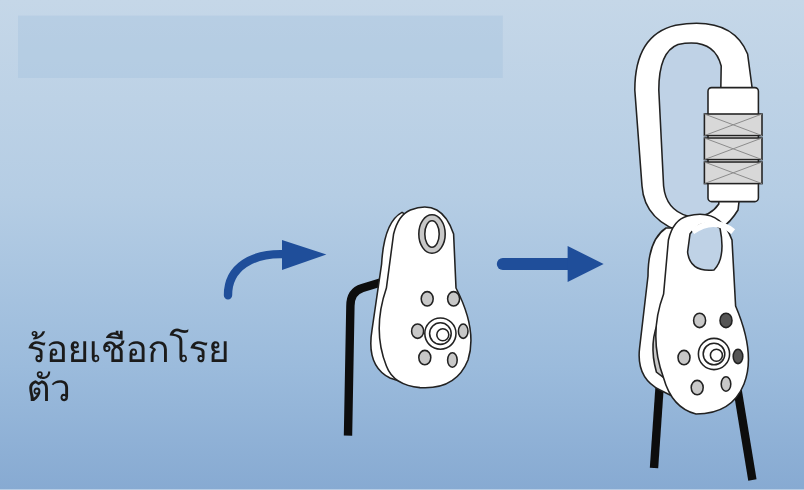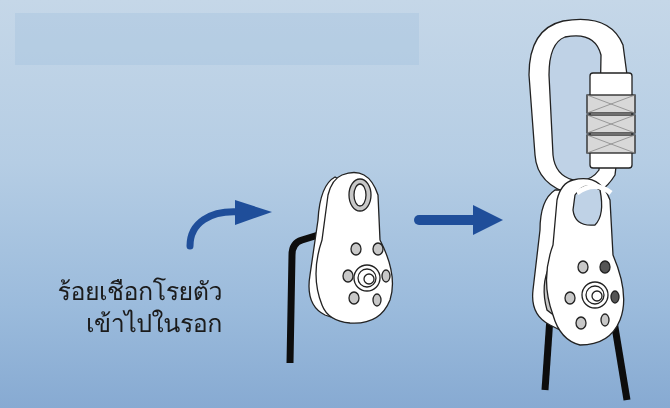--- a/index.html
+++ b/index.html
@@ -8,40 +8,39 @@
     position: relative; width: 670px; height: 408px;
     background: linear-gradient(to bottom, #c5d7e8 0%, #b5cde4 40%, #9bbbdc 75%, #87aad2 100%);
     font-family: "DejaVu Sans", sans-serif;
   }
   .title-box {
     position: absolute; left: 15px; top: 13px; width: 404px; height: 52px;
     background: rgba(160, 192, 220, 0.35);
   }
   .caption {
     position: absolute; left: 22px; top: 276px; width: 200px;
-    text-align: right; color: #1b1b1b; font-size: 25px; line-height: 32px;
+    text-align: left; color: #1b1b1b; font-size: 31px; line-height: 32px;
     font-family: "DejaVu Sans", sans-serif; letter-spacing: -0.5px;
   }
   svg { position: absolute; overflow: visible; }
 </style>
 </head>
 <body>
 
 <div class="canvas">
 
   <div class="title-box"></div>
 
   <svg style="left:180px;top:198px" width="100" height="60" viewBox="0 0 100 60">
     <path d="M10 48 C 10 25, 30 12, 60 14" fill="none" stroke="#1f4e9a" stroke-width="7" stroke-linecap="round"></path>
     <polygon points="55,2 92,14 55,27" fill="#1f4e9a"></polygon>
   </svg>
 
   <div class="caption">
     <div>ร้อยเชือกโรยตัว</div>
-    <div>เข้าไปในรอก</div>
   </div>
 
   <svg style="left:280px;top:165px" width="130" height="205" viewBox="0 0 130 205">
     <g>
       <path d="M48 67 L22 75 Q12 78 12 90 L10 198" fill="none" stroke="#0d0d0d" stroke-width="7"></path>
     </g>
     <g stroke="#222" stroke-width="1.3">
       <path d="M55 12 Q40 20 38 55 L30 110 Q25 140 45 150 L60 155 L60 15 Z" fill="#fff"></path>
       <path d="M45 75 Q35 95 40 120 Q45 140 55 145 L60 80 Z" fill="#c8c8c8"></path>
       <path d="M62 10 Q88 0 98 30 L100 75 Q118 110 110 135 Q100 160 70 158 Q48 156 42 140 Q30 110 42 75 L48 30 Q52 14 62 10 Z" fill="#fff"></path>

